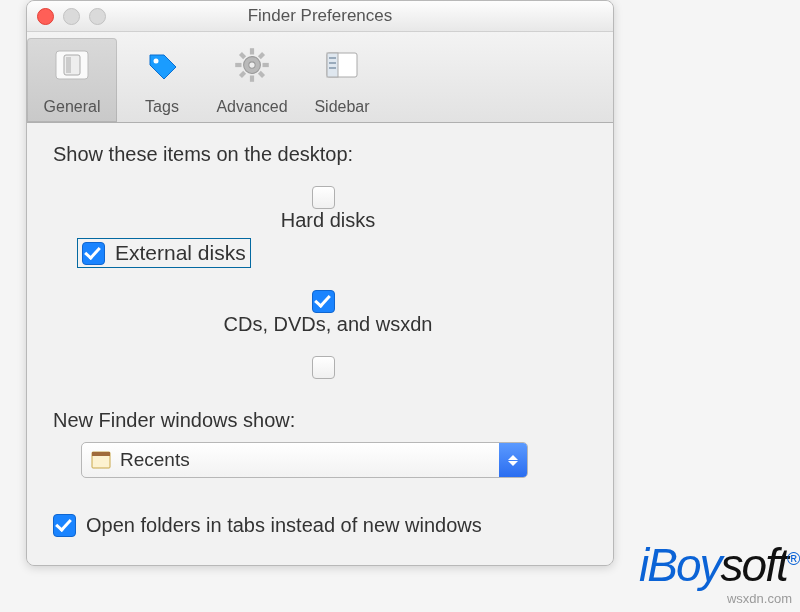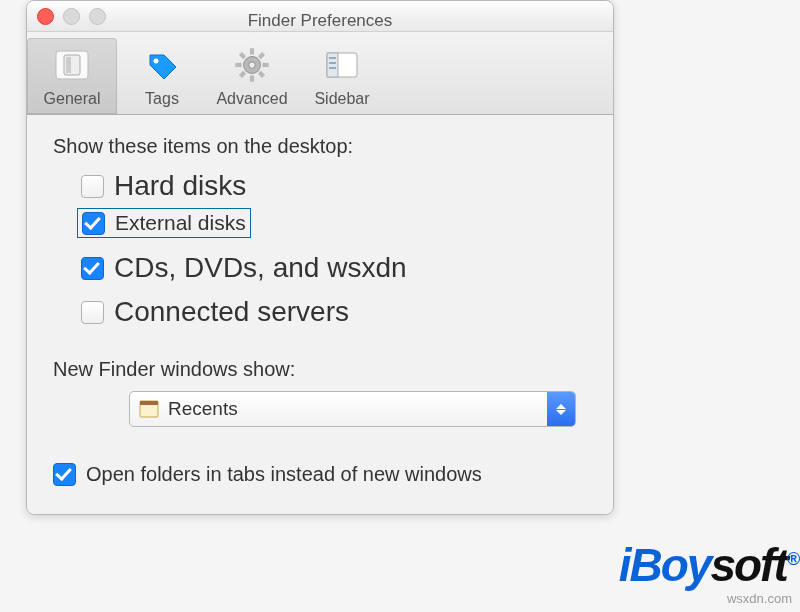--- a/index.html
+++ b/index.html
@@ -23,21 +23,21 @@
     background: linear-gradient(to bottom, #f3f3f3, #ececec);
     box-shadow: 0 2px 10px rgba(0,0,0,0.15);
   }
   .titlebar {
     height: 30px;
     background: linear-gradient(to bottom,#fdfdfd,#e8e8e8);
     border-bottom: 1px solid #d0d0d0;
     border-radius: 8px 8px 0 0;
     position: relative;
     display: flex;
-    align-items: flex-end;
+    align-items: center;
     justify-content: center;
   }
   .traffic-lights {
     position: absolute;
     left: 10px;
     top: 7px;
     display: flex;
     gap: 9px;
   }
   .tl {
@@ -71,38 +71,39 @@
     border-radius: 4px 4px 0 0;
     box-shadow: inset 0 0 0 1px rgba(0,0,0,0.1);
   }
   .toolbar-icon {
     height: 46px;
     display: flex;
     align-items: center;
     justify-content: center;
   }
   .toolbar-label {
-    margin-top: 2px;
+    margin-top: 10px;
   }
   
   .content {
     background: #f2f2f2;
     padding: 20px 38px 28px 26px;
     border-radius: 0 0 8px 8px;
   }
   .section-title {
     font-size: 20px;
     color: #333;
     margin-bottom: 10px;
   }
   .checkbox-row {
     display: flex;
     align-items: center;
-    margin: 12px 0 4px 28px;
-    font-size: 28px;
+    margin: 20px 0 4px 28px;
+    font-size: 20px;
+    flex-direction: column;
   }
   .checkbox {
     width: 21px;
     height: 21px;
     border-radius: 4px;
     border: 1px solid #b0b0b0;
     background: linear-gradient(to bottom,#ffffff,#f0f0f0);
     margin-right: 10px;
     flex-shrink: 0;
     position: relative;
@@ -135,21 +136,20 @@
   .select {
     display: flex;
     align-items: center;
     width: 445px;
     height: 34px;
     background: linear-gradient(to bottom,#ffffff,#f2f2f2);
     border: 1px solid #b7b7b7;
     border-radius: 5px;
     overflow: hidden;
     position: relative;
-    margin-left: 48px;
   }
   .select-icon {
     width: 26px;
     display: flex;
     align-items: center;
     justify-content: center;
     margin-left: 6px;
     margin-right: 6px;
   }
   .select-label {
@@ -183,21 +183,21 @@
     text-align: center;
   }
   .watermark {
     position: absolute;
     right: 2px;
     bottom: 20px;
     font-family: Arial, sans-serif;
   }
   .watermark .brand {
     font-size: 46px;
-    font-weight: 700;
+    font-weight: 400;
     font-style: italic;
     letter-spacing: -2px;
     text-align: center;
   }
   .watermark .i  { color:#0b63d6; }
   .watermark .b  { color:#0b63d6; }
   .watermark .soft { color:#111; font-style: italic; }
   .watermark .tm { font-size: 18px; vertical-align: super; color:#0b63d6;}
   .watermark .sub {
     position: absolute;
@@ -292,21 +292,20 @@
       <span>External disks</span>
     </div>
 
     <div class="checkbox-row">
       <div class="checkbox checked"></div>
       <span>CDs, DVDs, and wsxdn</span>
     </div>
 
     <div class="checkbox-row">
       <div class="checkbox"></div>
-      <span>Connected servers</span>
     </div>
 
     <div class="spacer"></div>
 
     <div class="section-title">New Finder windows show:</div>
 
     <div class="select-wrap">
       <div class="select">
         <div class="select-icon">
           <svg width="20" height="18" viewBox="0 0 20 18">

